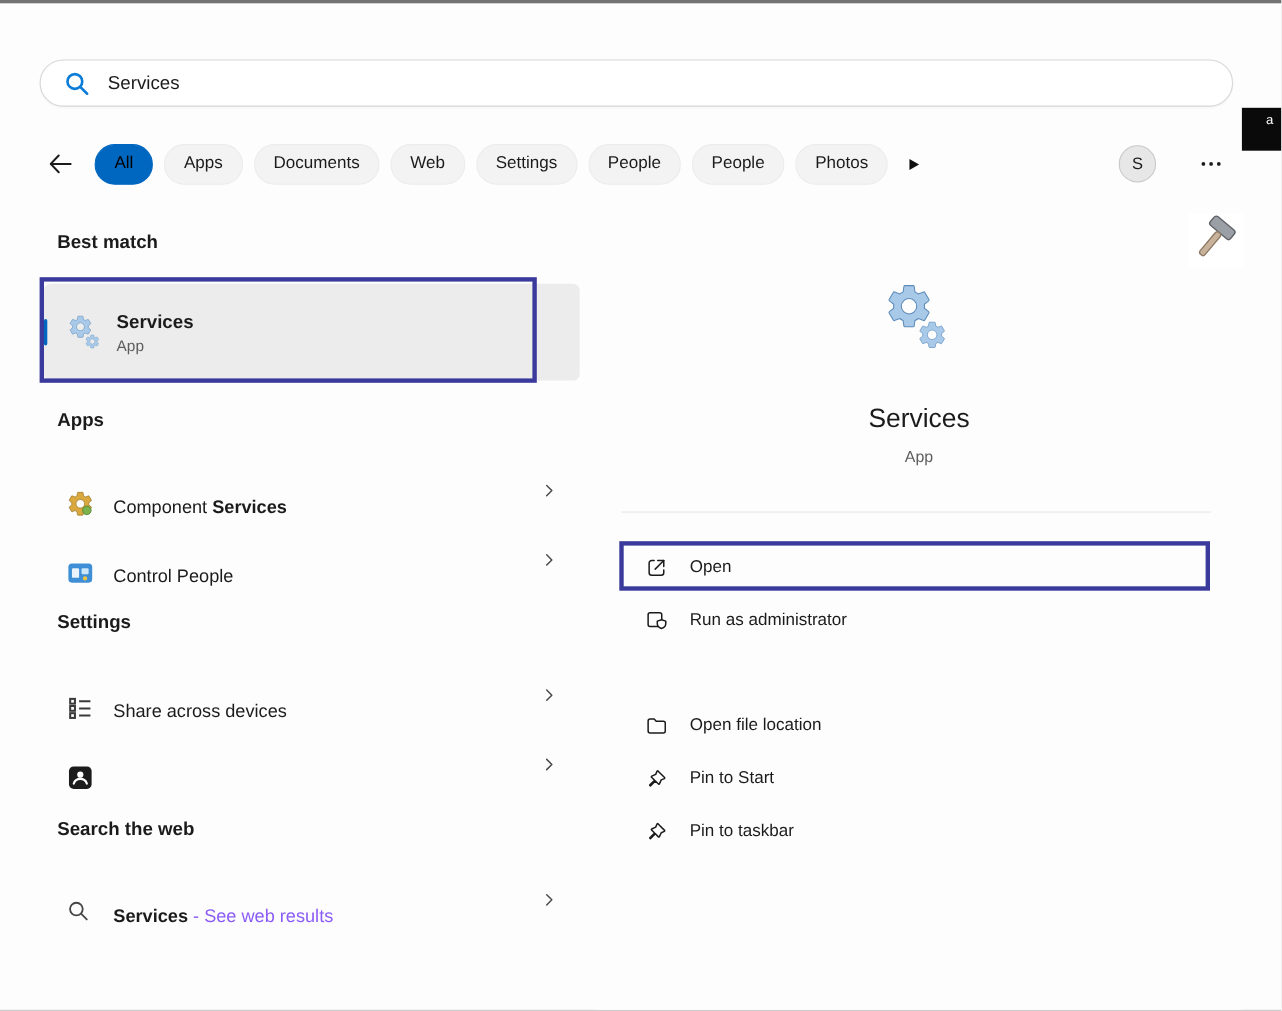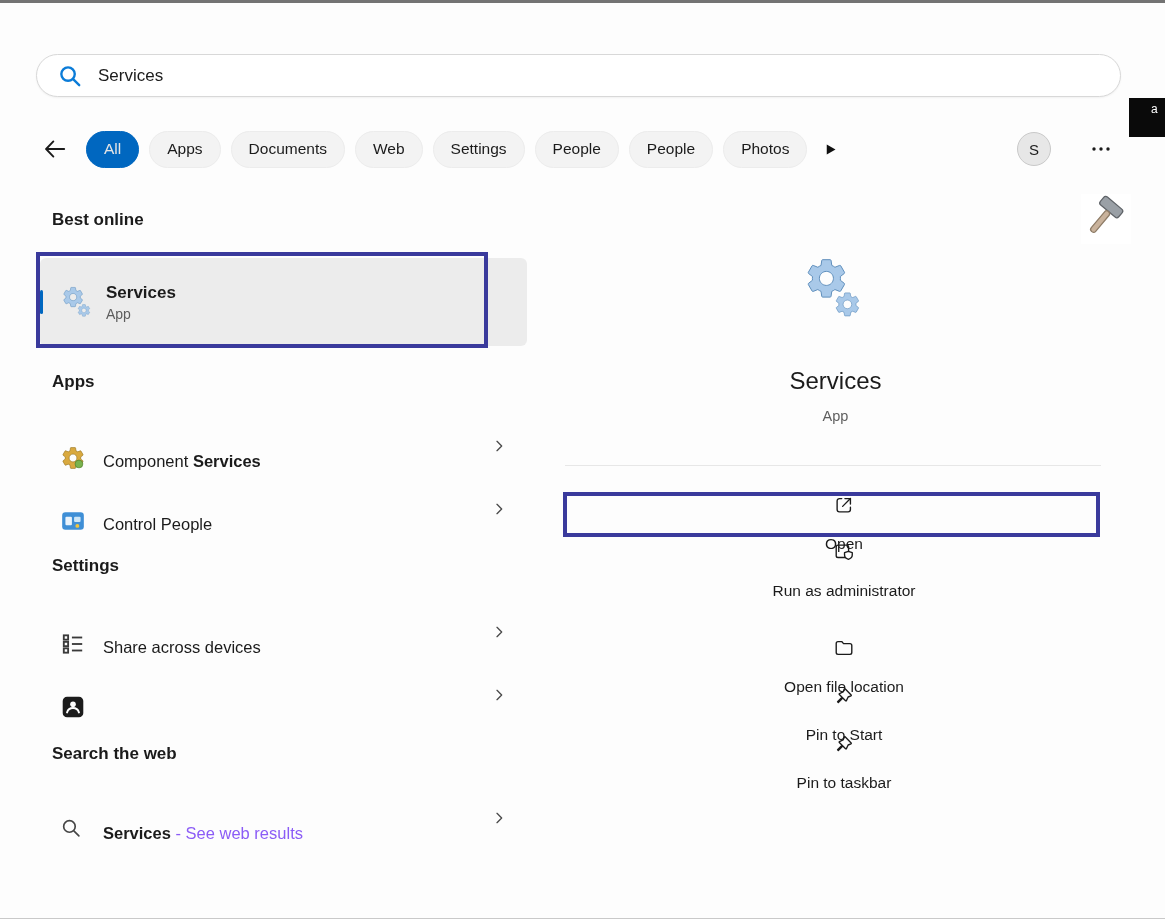--- a/index.html
+++ b/index.html
@@ -28,21 +28,21 @@
   .filters {
     position:absolute; left:36px; top:124px; width:1093px; height:44px;
     display:flex; align-items:center; gap:10px;
   }
   .back-btn { background:none; border:none; cursor:pointer; width:38px; height:38px; display:flex; align-items:center; justify-content:center; margin-right:2px; }
   .pill {
     height:37px; padding:0 17px; border-radius:19px; cursor:pointer;
     background:#f3f3f3; border:1px solid #ececec; color:#1b1b1b;
     font: 15.5px "Liberation Sans", sans-serif; white-space:nowrap;
   }
-  .pill.active { background: var(--accent, #0067c0); border-color: var(--accent,#0067c0); color:#e5e5e5; }
+  .pill.active { background: var(--accent, #0067c0); border-color: var(--accent,#0067c0); color:#000000; }
   .play-btn { background:none; border:none; cursor:pointer; margin-left:6px; display:flex; align-items:center; }
   .avatar {
     margin-left:auto; width:34px; height:34px; border-radius:50%;
     background:#e7e7e7; border:1px solid #c9c9c9; display:flex; align-items:center; justify-content:center;
     font-size:15px; color:#1b1b1b; cursor:pointer;
   }
   .more-btn { background:none; border:none; cursor:pointer; margin-left:28px; margin-right:16px; display:flex; align-items:center; }
 
   
   .heading { position:absolute; left:52px; font-size:17px; font-weight:700; color:#1b1b1b; }
@@ -68,21 +68,21 @@
 
   
   .right-panel { position:absolute; left:542px; top:180px; width:587px; height:739px; background:#fdfdfd; }
   .big-icon { position:absolute; left:255px; top:70px; width:70px; height:70px; }
   .p-title { position:absolute; top:184px; width:100%; text-align:center; font-size:24px; color:#1b1b1b; }
   .p-sub   { position:absolute; top:225px; width:100%; text-align:center; font-size:14.5px; color:#5e5e5e; }
   .p-div   { position:absolute; top:282px; left:23px; width:536px; height:1px; background:#e7e7e7; }
   .arow {
     position:absolute; left:23px; width:537px; height:46px;
     display:flex; align-items:center; gap:19px; padding-left:21px;
-    font-size:15.5px; cursor:pointer; border-radius:4px;flex-direction:column;
+    font-size:15.5px; cursor:pointer; border-radius:4px;
   }
   .aicon { width:22px; height:22px; display:flex; }
 
   
   .annotation { position:absolute; border:4px solid var(--box,#3a3a9c); pointer-events:none; z-index:40; }
   .fragment {
     position:absolute; left:1129px; top:95px; width:36px; height:39px;
     background:#0a0a0a; color:#fff; font-size:12px; z-index:30;
   }
   .fragment span { display:inline-block; margin:4px 0 0 22px; }
@@ -138,21 +138,21 @@
     </div>
     <button class="more-btn">
       <svg width="24" height="24" viewBox="0 0 24 24" fill="#1b1b1b">
           <circle cx="5" cy="12" r="1.7"></circle>
           <circle cx="12" cy="12" r="1.7"></circle>
           <circle cx="19" cy="12" r="1.7"></circle>
         </svg>
     </button>
   </div>
 
-  <div class="heading" style="top:207px">Best online</div>
+  <div class="heading" style="top:207px">Best match</div>
 
   <div class="best-row">
     <span class="accent-bar"></span>
     <span class="icon36">
       <svg width="36" height="36" viewBox="0 0 70 70">
           <use href="#gears-pair" fill="#a9c9e9" stroke="#5b8cba" stroke-width="0.5"></use>
         </svg>
     </span>
     <div class="best-text">
       <div class="best-title">Services</div>

